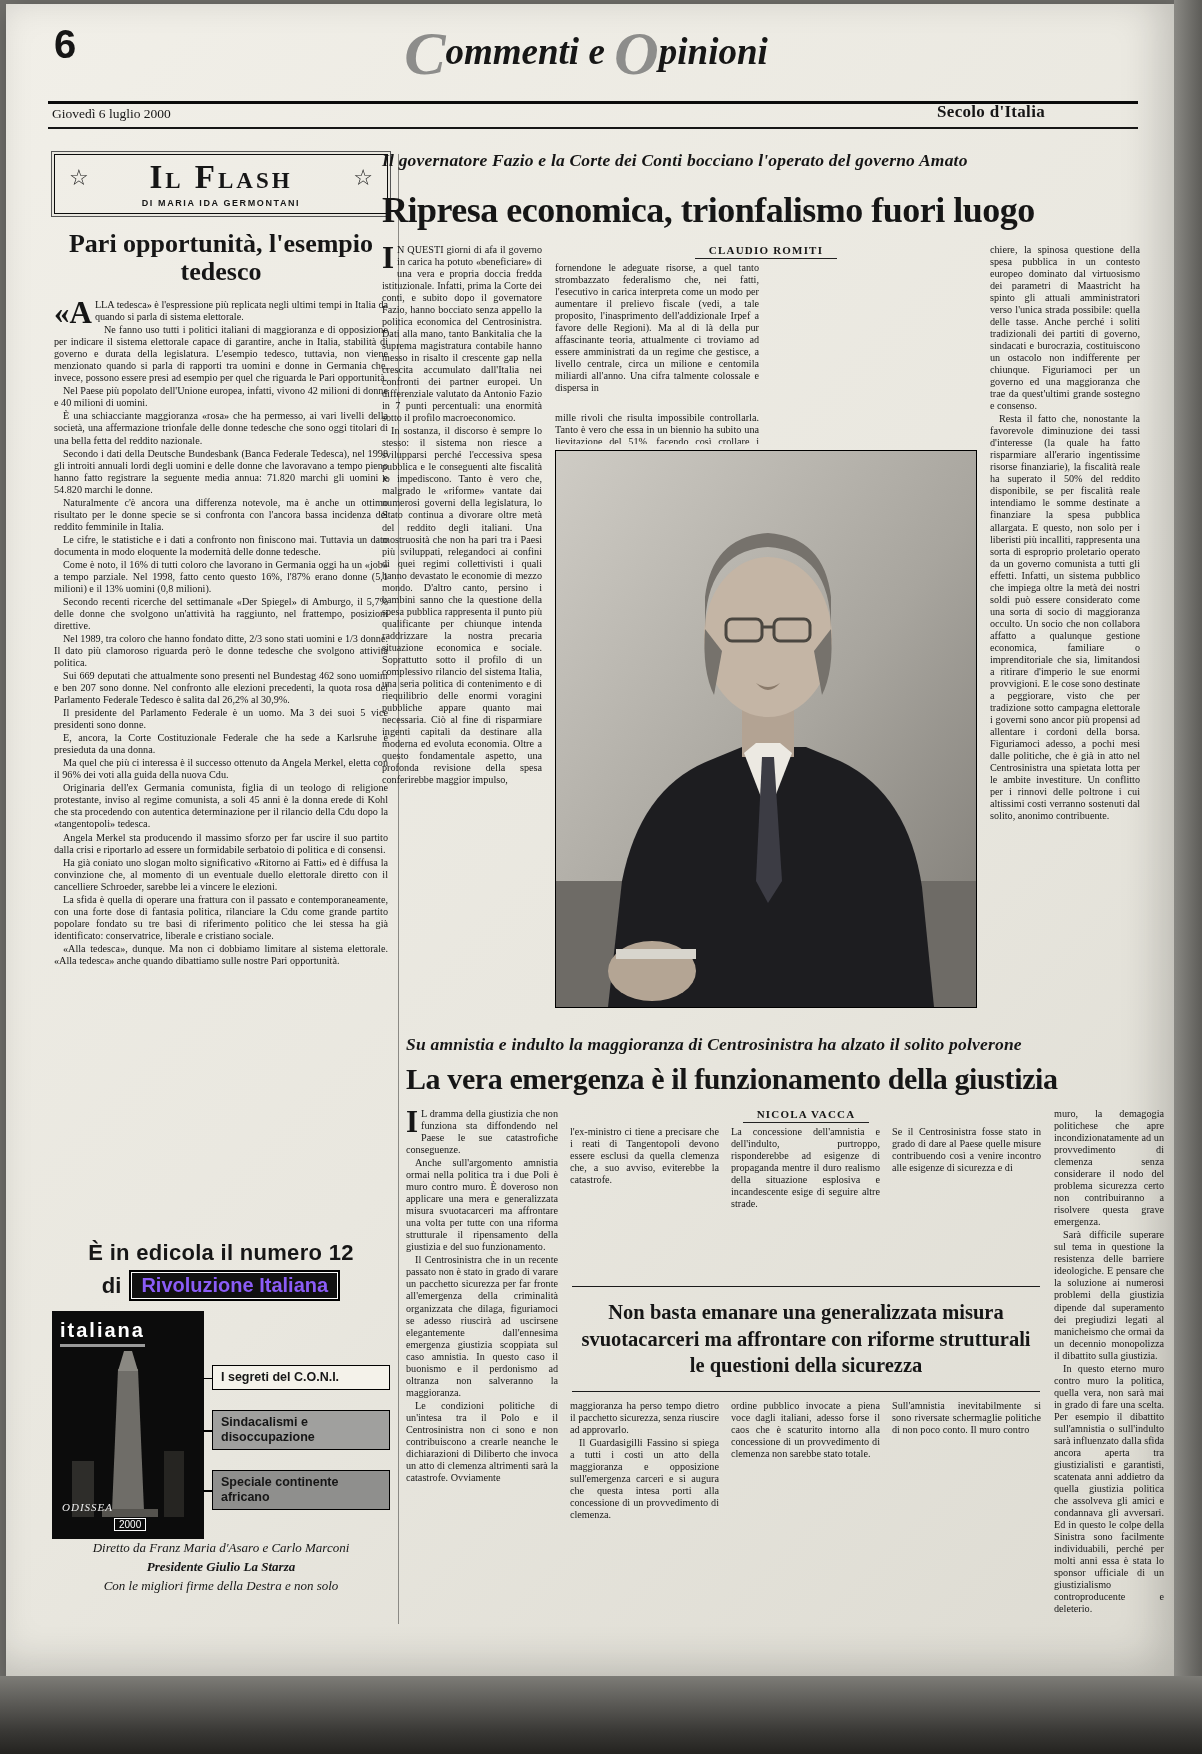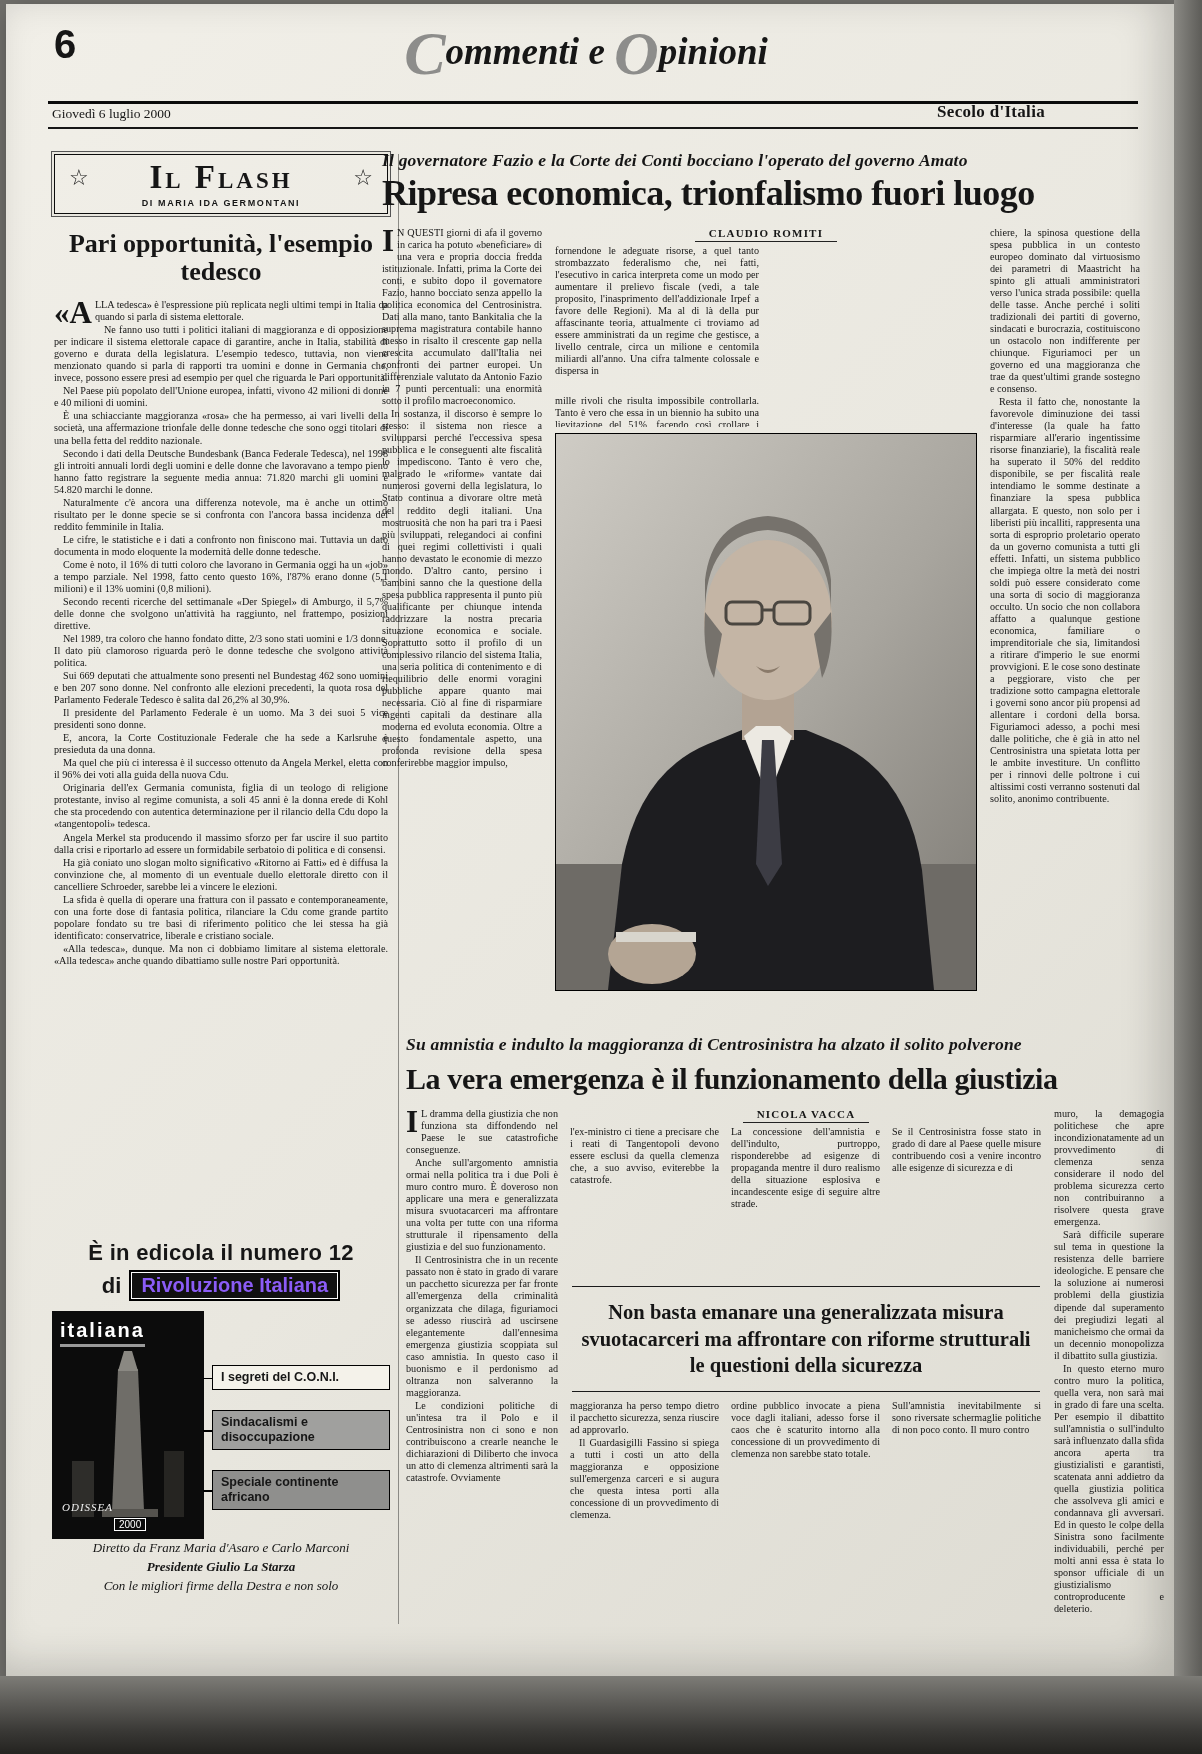--- a/index.html
+++ b/index.html
@@ -69,21 +69,21 @@
   .ad-label::before{content:"";position:absolute;left:-10px;top:50%;width:10px;height:1.5px;background:#000;}
   .ad-label.white{background:#f4f2ea;margin-top:40px;}
   .ad-label.grey{background:#a0a09e;}
   .ad-label.grey2{background:#8f8f8d;}
   .ad-footer{text-align:center;font-style:italic;font-size:13px;line-height:1.45;}
   .ad-footer .f2{font-weight:bold;}
 
   
   .main-article{position:absolute;left:376px;top:146px;width:758px;}
   .kicker{font-style:italic;font-weight:bold;font-size:17.5px;letter-spacing:0.2px;}
-  .main-headline{font-weight:bold;font-size:36px;letter-spacing:-0.5px;white-space:nowrap;margin-top:4px;line-height:1.05;}
+  .main-headline{font-weight:bold;font-size:36px;letter-spacing:-0.5px;white-space:nowrap;margin-top:21px;line-height:1.05;}
   .art-cols{display:flex;gap:13px;margin-top:14px;}
   .col{flex:none;}
   .col-w160{width:160px;height:792px;overflow:hidden;}
   .col-w150{width:150px;height:792px;overflow:hidden;}
   .mid{width:422px;flex:none;}
   .byline{text-align:center;font-family:Liberation Serif, serif;font-weight:bold;font-size:11px;letter-spacing:1.2px;margin-bottom:6px;}
   .byline span{border-bottom:1.5px solid #222;padding:0 14px 2px 14px;}
   .mid-cols{display:flex;gap:17px;height:182px;overflow:hidden;flex-direction:column;}
   .mid-col{width:204px;flex:none;}
   .photo-frame{width:420px;height:556px;border:1px solid #000;margin-top:6px;background:#9a978f;}

